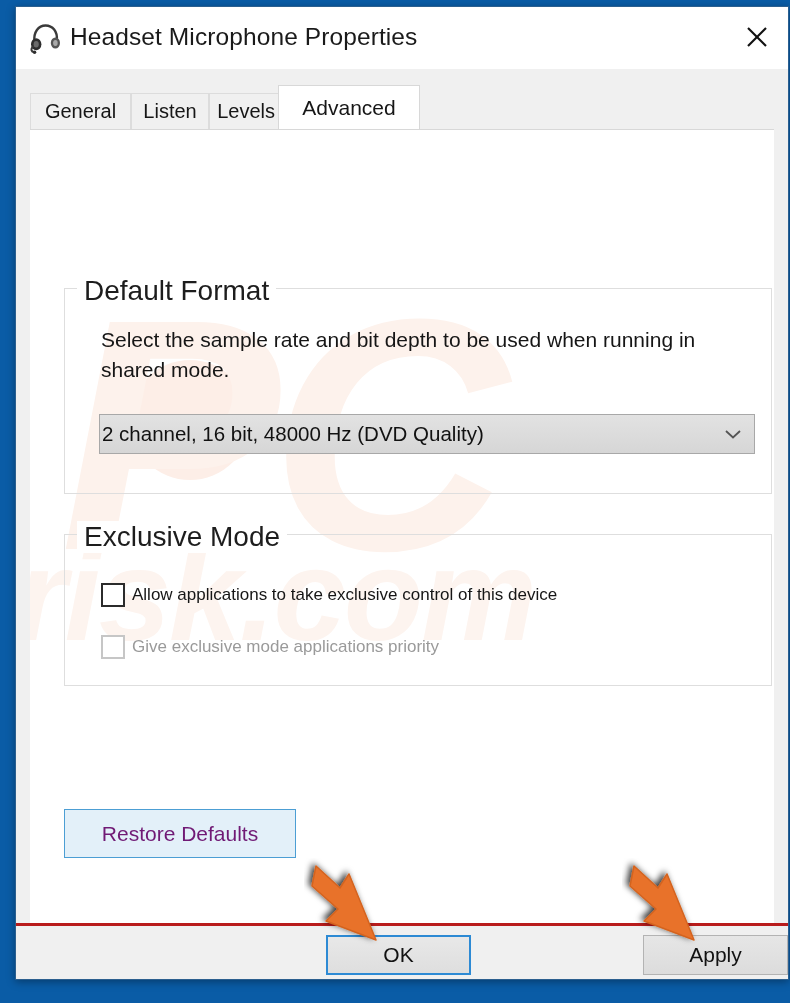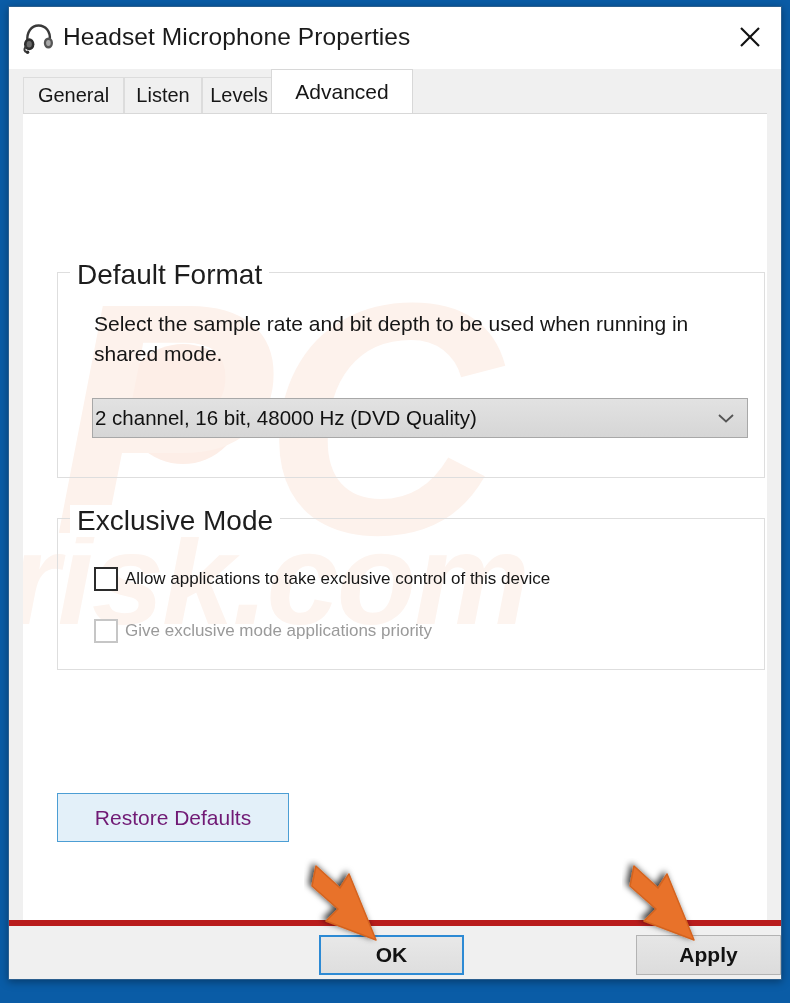--- a/index.html
+++ b/index.html
@@ -18,21 +18,21 @@
   #desktop {
     position: absolute;
     left: 0; top: 0;
     width: 790px; height: 1003px;
     background: linear-gradient(180deg, #0a5ca6 0%, #0a5ca6 100%);
   }
 
   
   #dialog {
     position: absolute;
-    left: 8px;
+    left: 15px;
     top: 6px;
     width: 774px;
     height: 974px;
     background: #f0f0f0;
     border: 1px solid #2b5f8f;
     box-sizing: border-box;
     box-shadow: 0 2px 8px rgba(0,0,0,0.35);
     overflow: hidden;
   }
 
@@ -68,20 +68,21 @@
   }
   #close-button svg { display:block; }
 
   
   #tabstrip {
     position: relative;
     height: 44px;
     background: #f0f0f0;
     padding-left: 14px;
     box-sizing: border-box;
+    margin-top: 16px;
   }
   .tab {
     position: absolute;
     bottom: 0;
     height: 36px;
     background: #f0f0f0;
     border: 1px solid #dcdcdc;
     border-bottom: none;
     box-sizing: border-box;
     display: flex;
@@ -265,22 +266,21 @@
   }
 
   
   #footer {
     position: absolute;
     left: 0;
     bottom: 0;
     width: 100%;
     height: 53px;
     background: #f0f0f0;
-    border-top: 6px solid #b91c1c;
-    font-weight: bold;
+    border-top: 3px solid #b91c1c;
   }
   .footer-button {
     position: absolute;
     top: 9px;
     height: 40px;
     background: linear-gradient(180deg, #e6e6e6 0%, #dcdcdc 100%);
     border: 1px solid #b3b3b3;
     box-sizing: border-box;
     display: flex;
     align-items: center;

